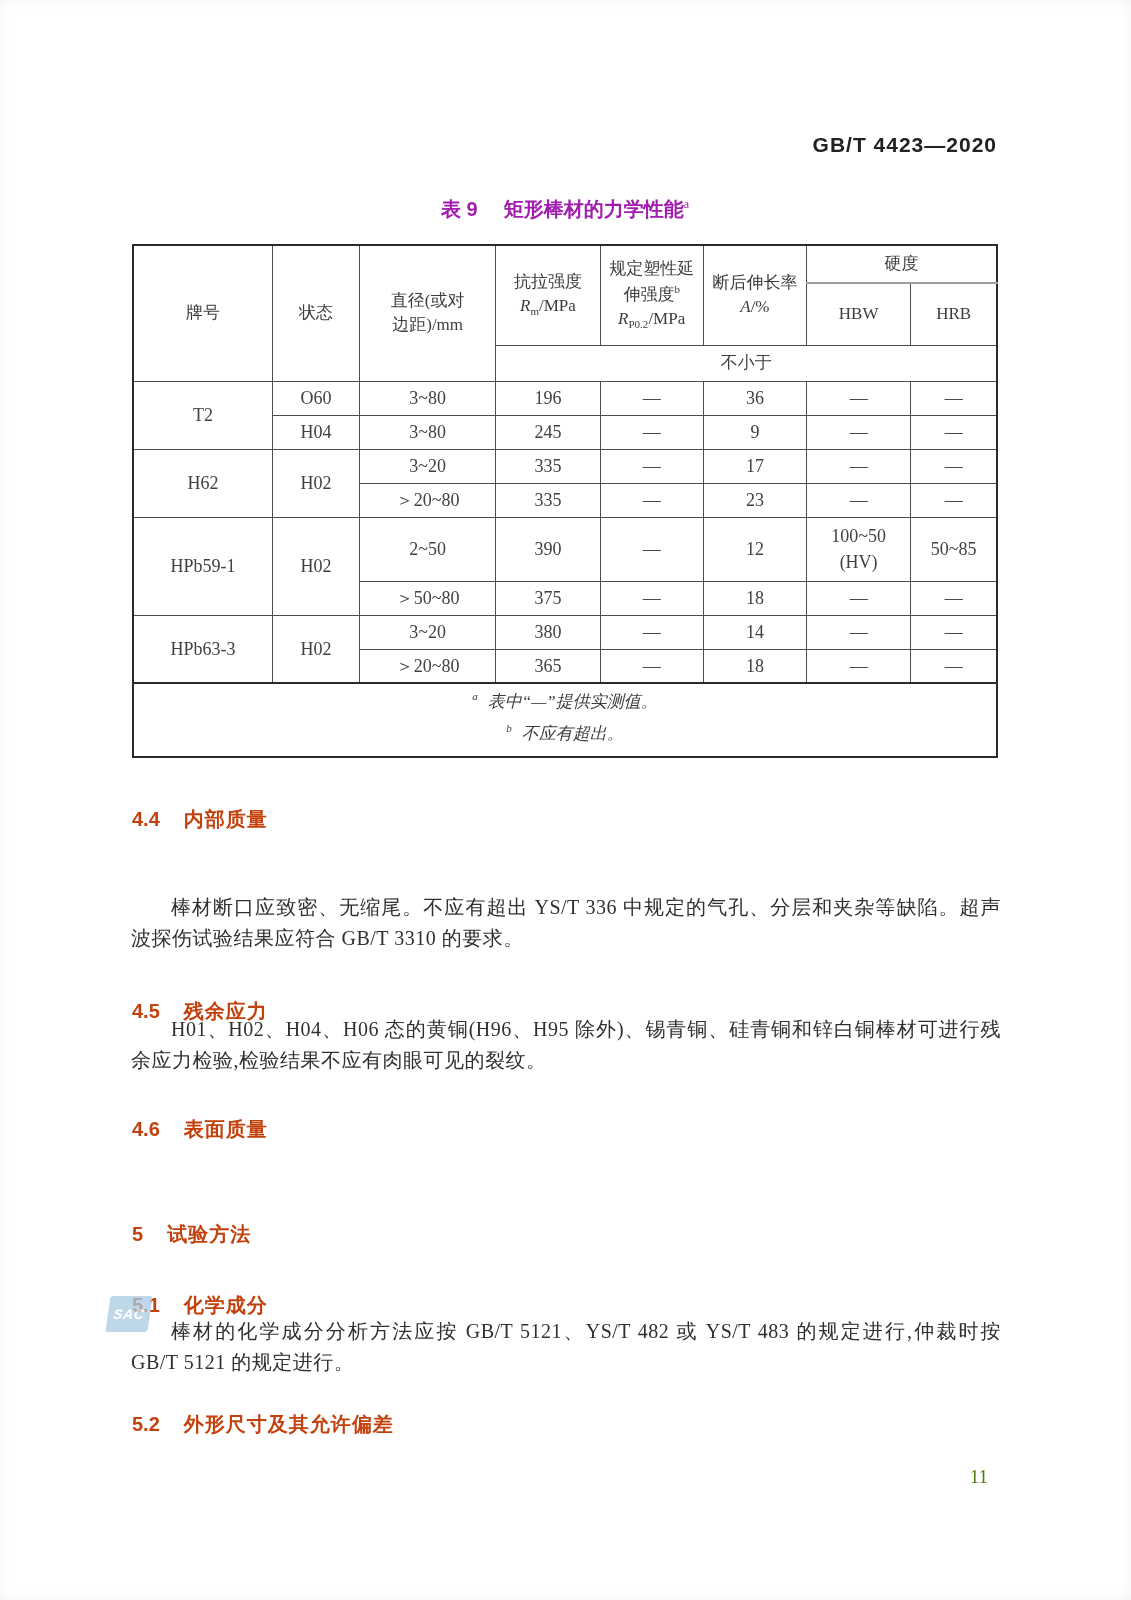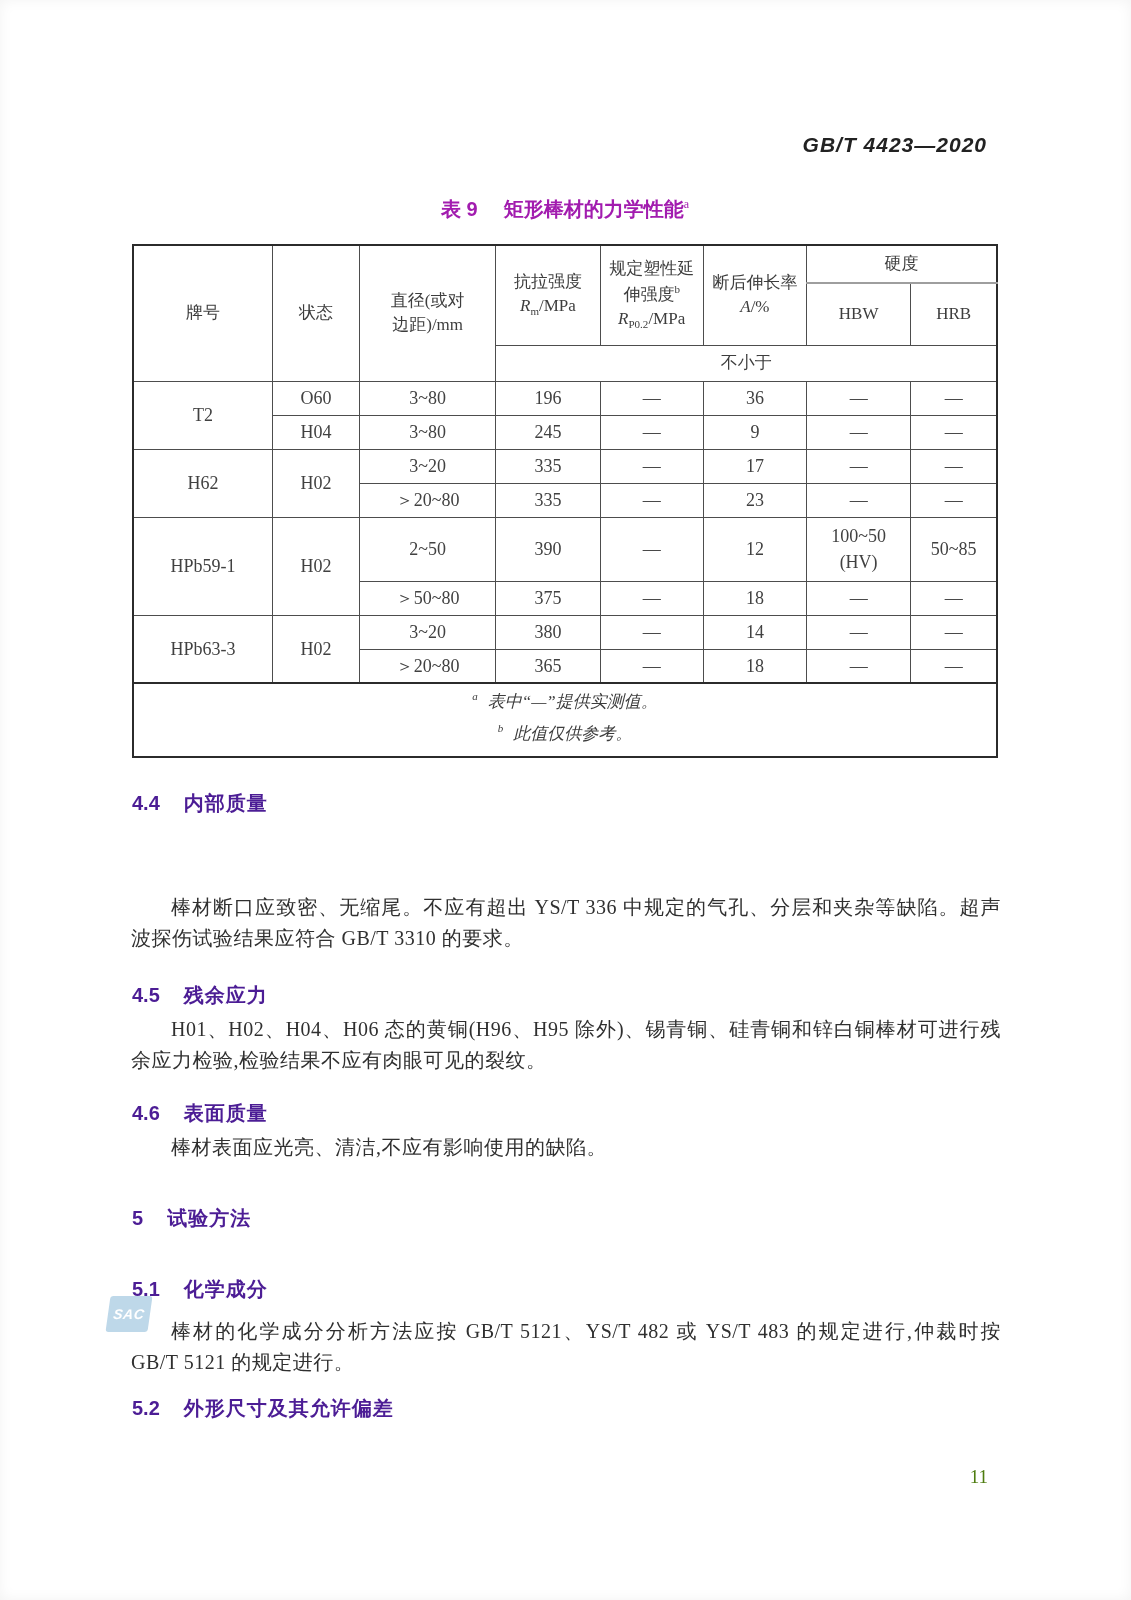--- a/index.html
+++ b/index.html
@@ -7,23 +7,23 @@
   .page {
     position:relative;
     width:1131px; height:1600px;
     background:#ffffff;
     font-family:"Liberation Serif","DejaVu Serif",serif;
     color:#333;
     overflow:hidden;
     box-shadow: inset 0 0 14px rgba(0,0,0,0.05);
   }
   .doc-header {
-    position:absolute; top:133px; right:144px;
-    font-family:"Liberation Sans","DejaVu Sans",sans-serif;
-    font-weight:700; font-size:21px; letter-spacing:1px; color:#222;font-style:italic;
+    position:absolute; top:133px; right:134px;
+    font-family:"Liberation Sans","DejaVu Sans",sans-serif;
+    font-weight:700; font-size:21px; letter-spacing:1px; color:#222;
   }
   .table-title {
     position:absolute; top:196px; left:132px; width:866px;
     text-align:center;
     font-family:"Liberation Sans","DejaVu Sans",sans-serif;
     font-weight:700; font-size:20px; color:#a21caf;
   }
   .table-title .gap { display:inline-block; width:26px; }
   .table-title sup { font-size:12px; font-family:"Liberation Serif",serif; font-weight:400; }
 
@@ -60,22 +60,23 @@
   td.footcell {
     text-align:left; padding:10px 18px 12px 34px;
     font-size:17px; color:#3a3a3a; height:72px; vertical-align:middle;font-style:italic;
   }
   .footline { margin:3px 0 7px 0; }
   .footline .fsup { font-size:11px; vertical-align:super; margin-right:10px; }
 
   .sec-heading {
     position:absolute; left:132px;
     font-family:"Liberation Sans","DejaVu Sans",sans-serif;
-    font-weight:700; font-size:20px; color:#4c1d95;
+    font-weight:700; font-size:20px; color:#c2410c;
     letter-spacing:1px;
+    margin-top:16px;
   }
   .sec-heading .sec-num { margin-right:24px; letter-spacing:0; }
   .para {
     position:absolute; left:131px; width:870px;
     font-size:20px; line-height:31px; color:#303030;
     text-align:justify; text-indent:2em;
     letter-spacing:0.5px;
   }
   .page-number {
     position:absolute; top:1466px; right:143px;
@@ -224,42 +225,41 @@
         <td class="val dash">—</td>
         <td class="val dash">—</td>
       </tr>
 
       <tr class="foot-row">
         <td colspan="8" class="footcell">
           <div class="footline">
             <span class="fsup">a</span><span>表中“—”提供实测值。</span>
           </div>
           <div class="footline">
-            <span class="fsup">b</span><span>此值仅供参考。</span>
+            <span class="fsup">b</span><span>不应有超出。</span>
           </div>
         </td>
       </tr>
     </tbody>
       </table>
   </div>
 
   <div class="sec-heading" style="top:790px">
     <span class="sec-num">4.4</span><span>内部质量</span>
   </div>
   <p class="para" style="top:892px">棒材断口应致密、无缩尾。不应有超出 YS/T 336 中规定的气孔、分层和夹杂等缺陷。超声波探伤试验结果应符合 GB/T 3310 的要求。</p>
 
   <div class="sec-heading" style="top:982px">
     <span class="sec-num">4.5</span><span>残余应力</span>
   </div>
   <p class="para" style="top:1014px">H01、H02、H04、H06 态的黄铜(H96、H95 除外)、锡青铜、硅青铜和锌白铜棒材可进行残余应力检验,检验结果不应有肉眼可见的裂纹。</p>
 
   <div class="sec-heading" style="top:1100px">
     <span class="sec-num">4.6</span><span>表面质量</span>
   </div>
-  <p class="para" style="top:1132px">棒材表面应光亮、清洁,不应有影响使用的缺陷。</p>
 
   <div class="sec-heading" style="top:1205px">
     <span class="sec-num">5</span><span>试验方法</span>
   </div>
 
   <div class="sec-heading" style="top:1276px">
     <span class="sec-num">5.1</span><span>化学成分</span>
   </div>
   <p class="para" style="top:1316px">棒材的化学成分分析方法应按 GB/T 5121、YS/T 482 或 YS/T 483 的规定进行,仲裁时按 GB/T 5121 的规定进行。</p>
 

